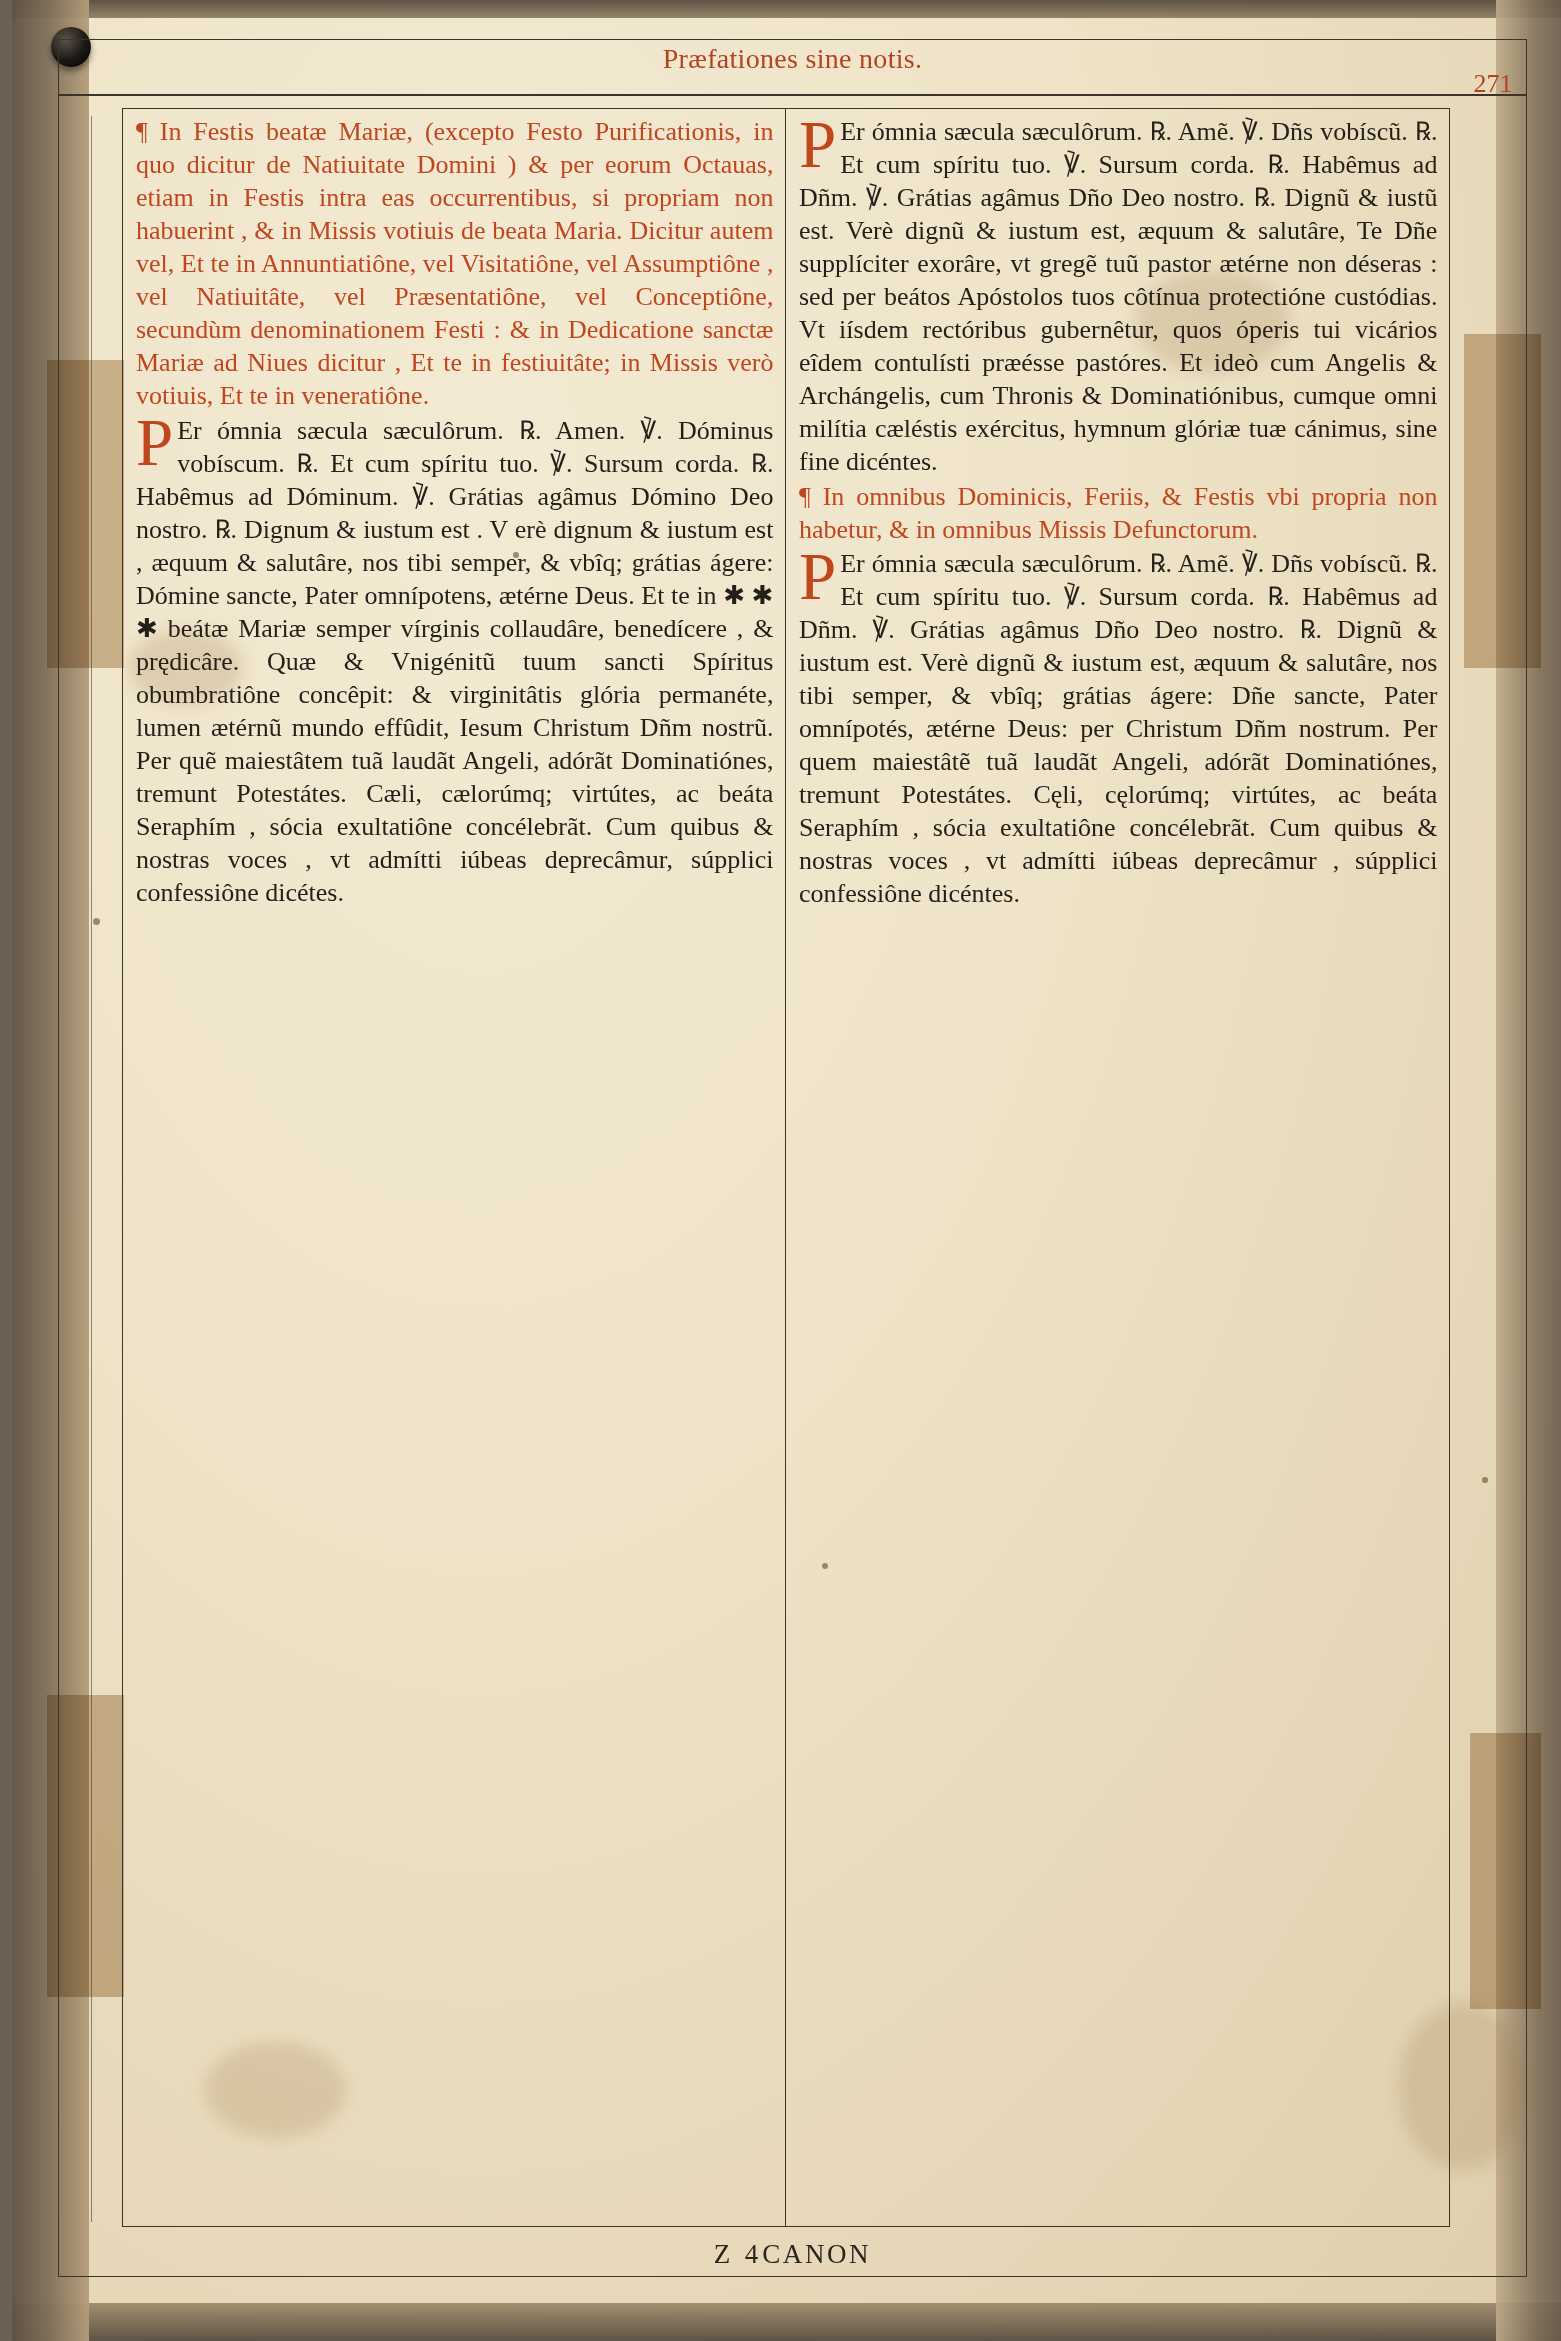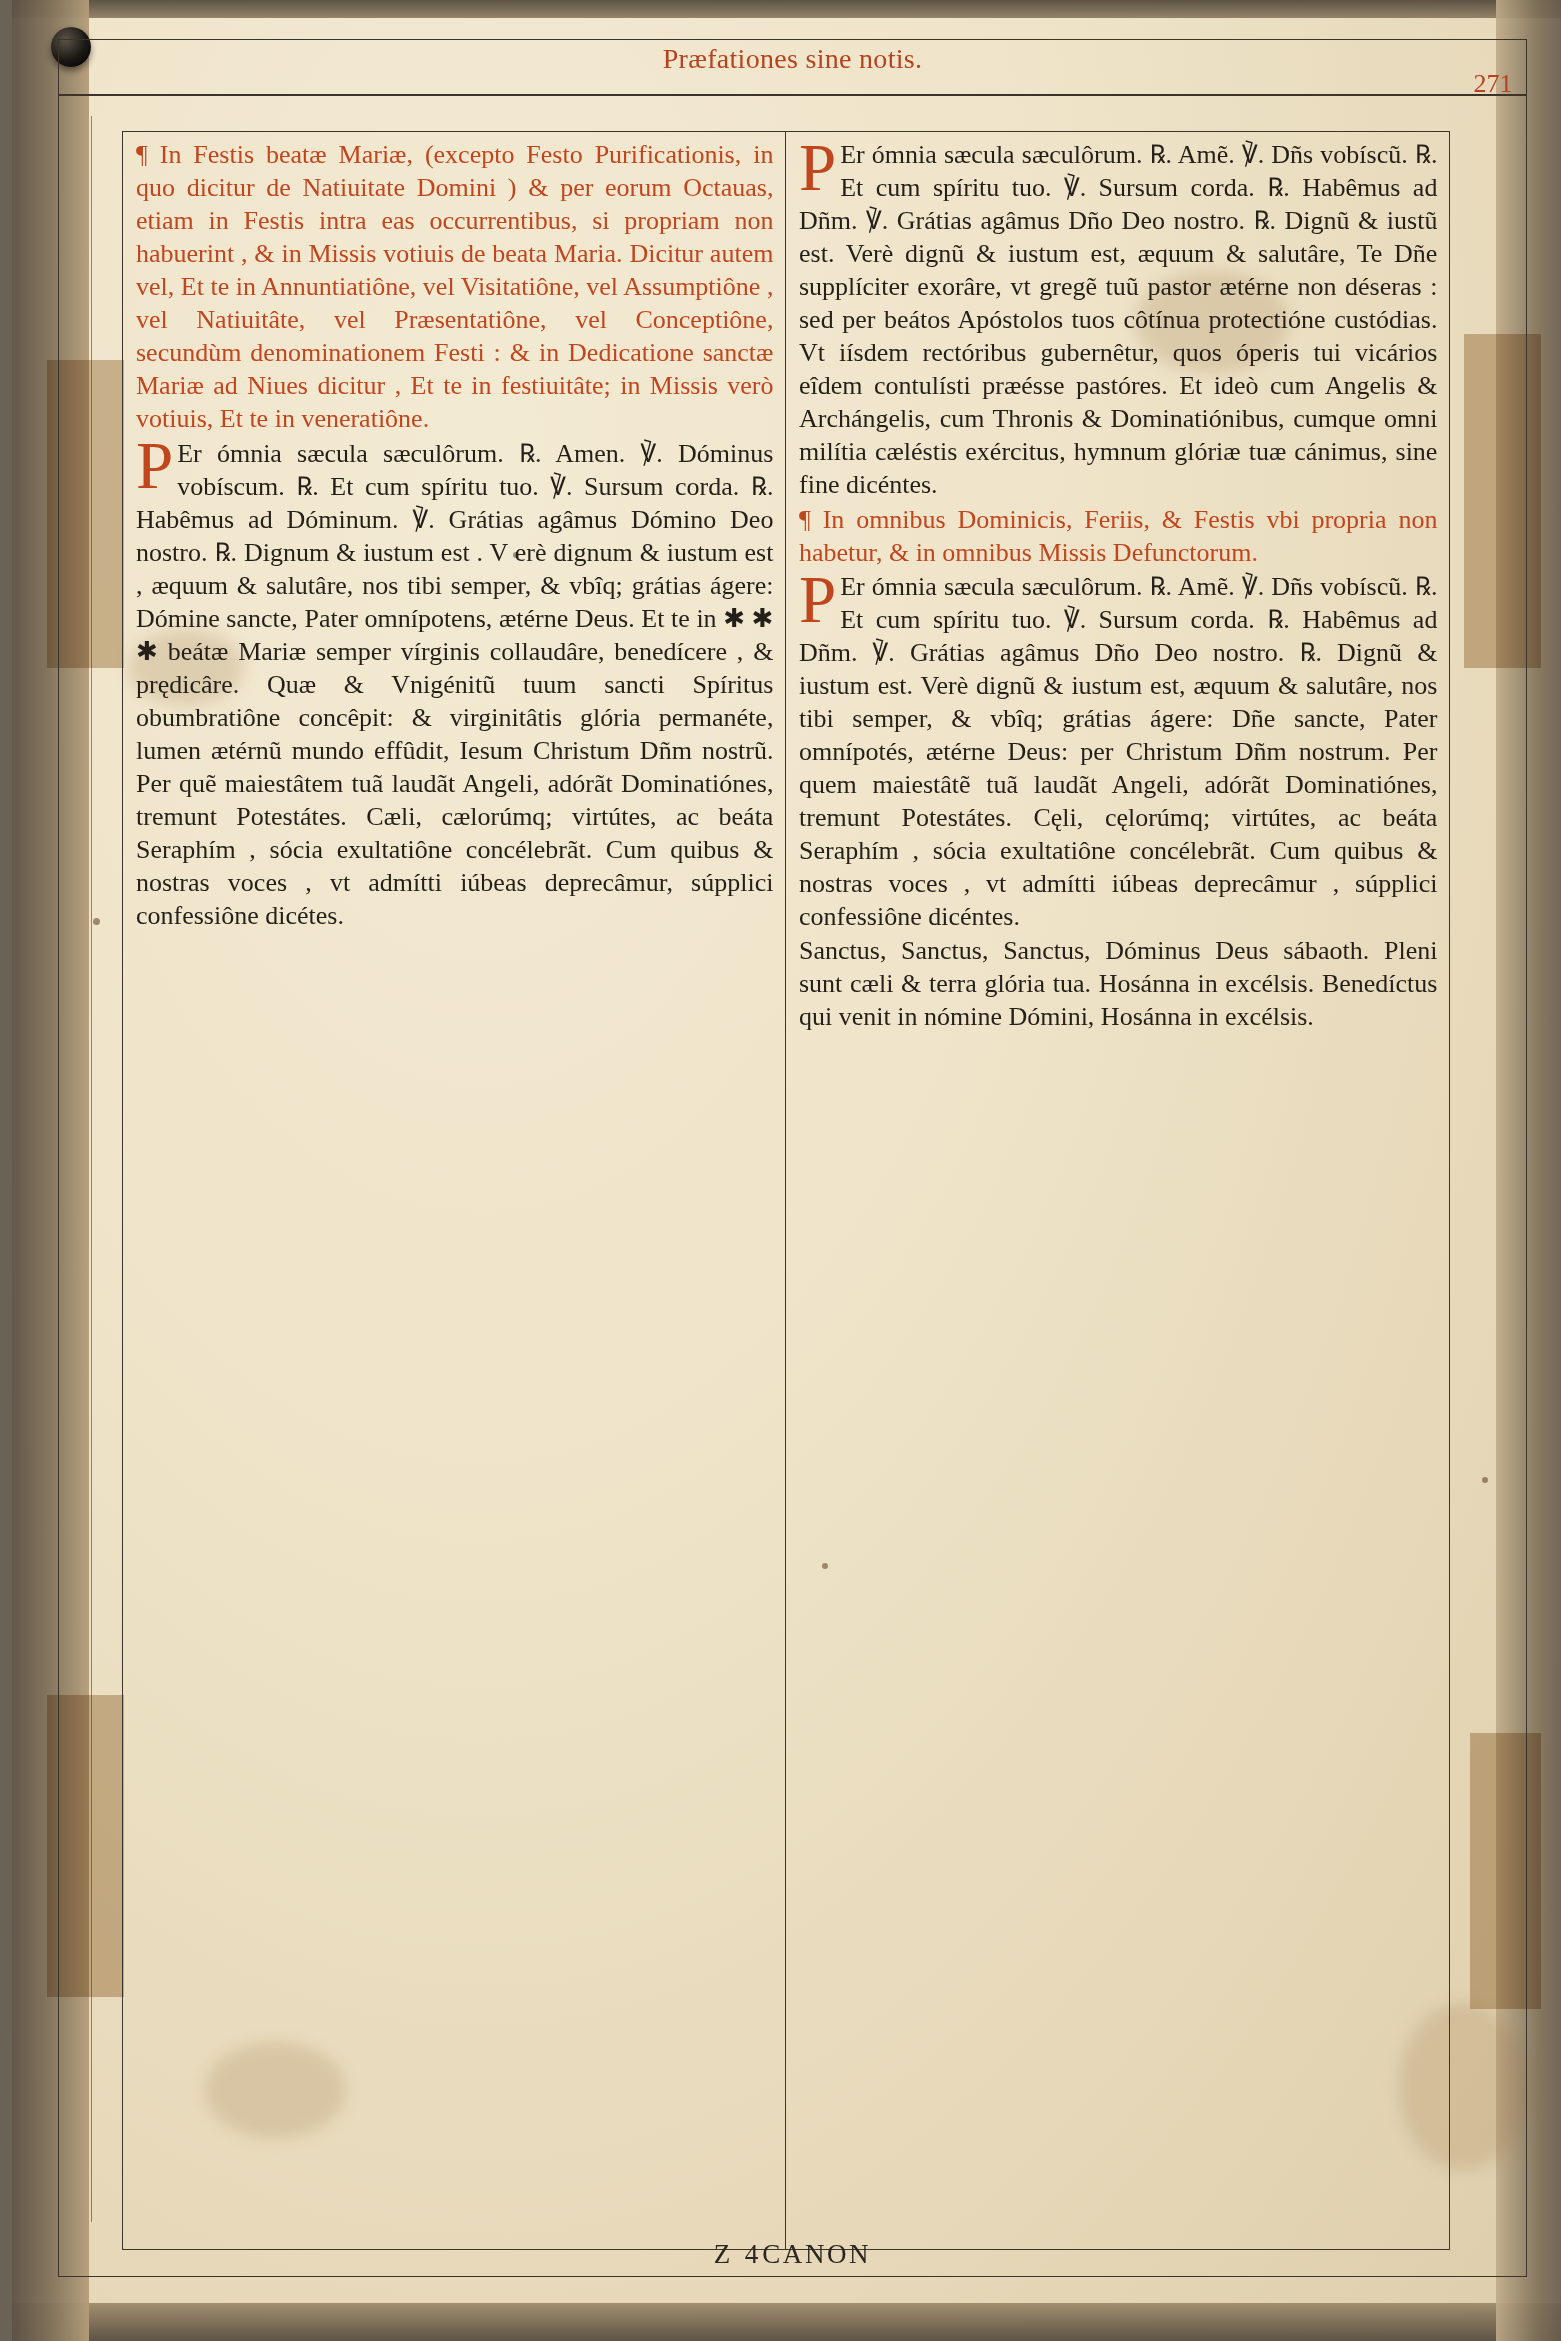--- a/index.html
+++ b/index.html
@@ -128,21 +128,20 @@
 
   
   .colbox {
     position: absolute;
     left: 64px; top: 69px;
     width: 1328px;
     height: 2119px;
     border: 1.9px solid #3a342b;
     box-sizing: border-box;
     display: flex;
-    margin-top: 23px;
   }
   .col {
     width: 664px;
     box-sizing: border-box;
     padding: 6.4px 11.6px 0 13px;
     position: relative;
   }
   .col.left  { border-right: 1.9px solid #3a342b; }
 
   .para {
@@ -239,21 +238,20 @@
         </p>
         <div class="clear"></div>
 
         <p class="para rubric">¶ In omnibus Dominicis, Feriis, &amp; Festis vbi propria non habetur, &amp; in omnibus Missis Defunctorum.</p>
 
         <p class="para black">
           <span class="dropcap">P</span><span>Er ómnia sæcula sæculôrum. ℞. Amẽ. ℣. Dñs vobíscũ. ℞. Et cum spíritu tuo. ℣. Sursum corda. ℞. Habêmus ad Dñm. ℣. Grátias agâmus Dñо Deo nostro. ℞. Dignũ &amp; iustum est. Verè dignũ &amp; iustum est, æquum &amp; salutâre, nos tibi semper, &amp; vbîq; grátias ágere: Dñe sancte, Pater omnípotés, ætérne Deus: per Christum Dñm nostrum. Per quem maiestâtẽ tuã laudãt Angeli, adórãt Dominatiónes, tremunt Potestátes. Cęli, cęlorúmq; virtútes, ac beáta Seraphím , sócia exultatiône concélebrãt. Cum quibus &amp; nostras voces , vt admítti iúbeas deprecâmur , súpplici confessiône dicéntes.</span>
         </p>
         <div class="clear"></div>
 
-        <p class="para black">Sanctus, Sanctus, Sanctus, Dóminus Deus sábaoth. Pleni sunt cæli &amp; terra glória tua. Hosánna in excélsis. Benedíctus qui venit in nómine Dómini, Hosánna in excélsis.</p>
       </div>
 
     </div>
 
     <div class="footline">
       <span class="sig">Z 4</span>
       <span class="catchword">CANON</span>
     </div>
   </div>
 </div>

